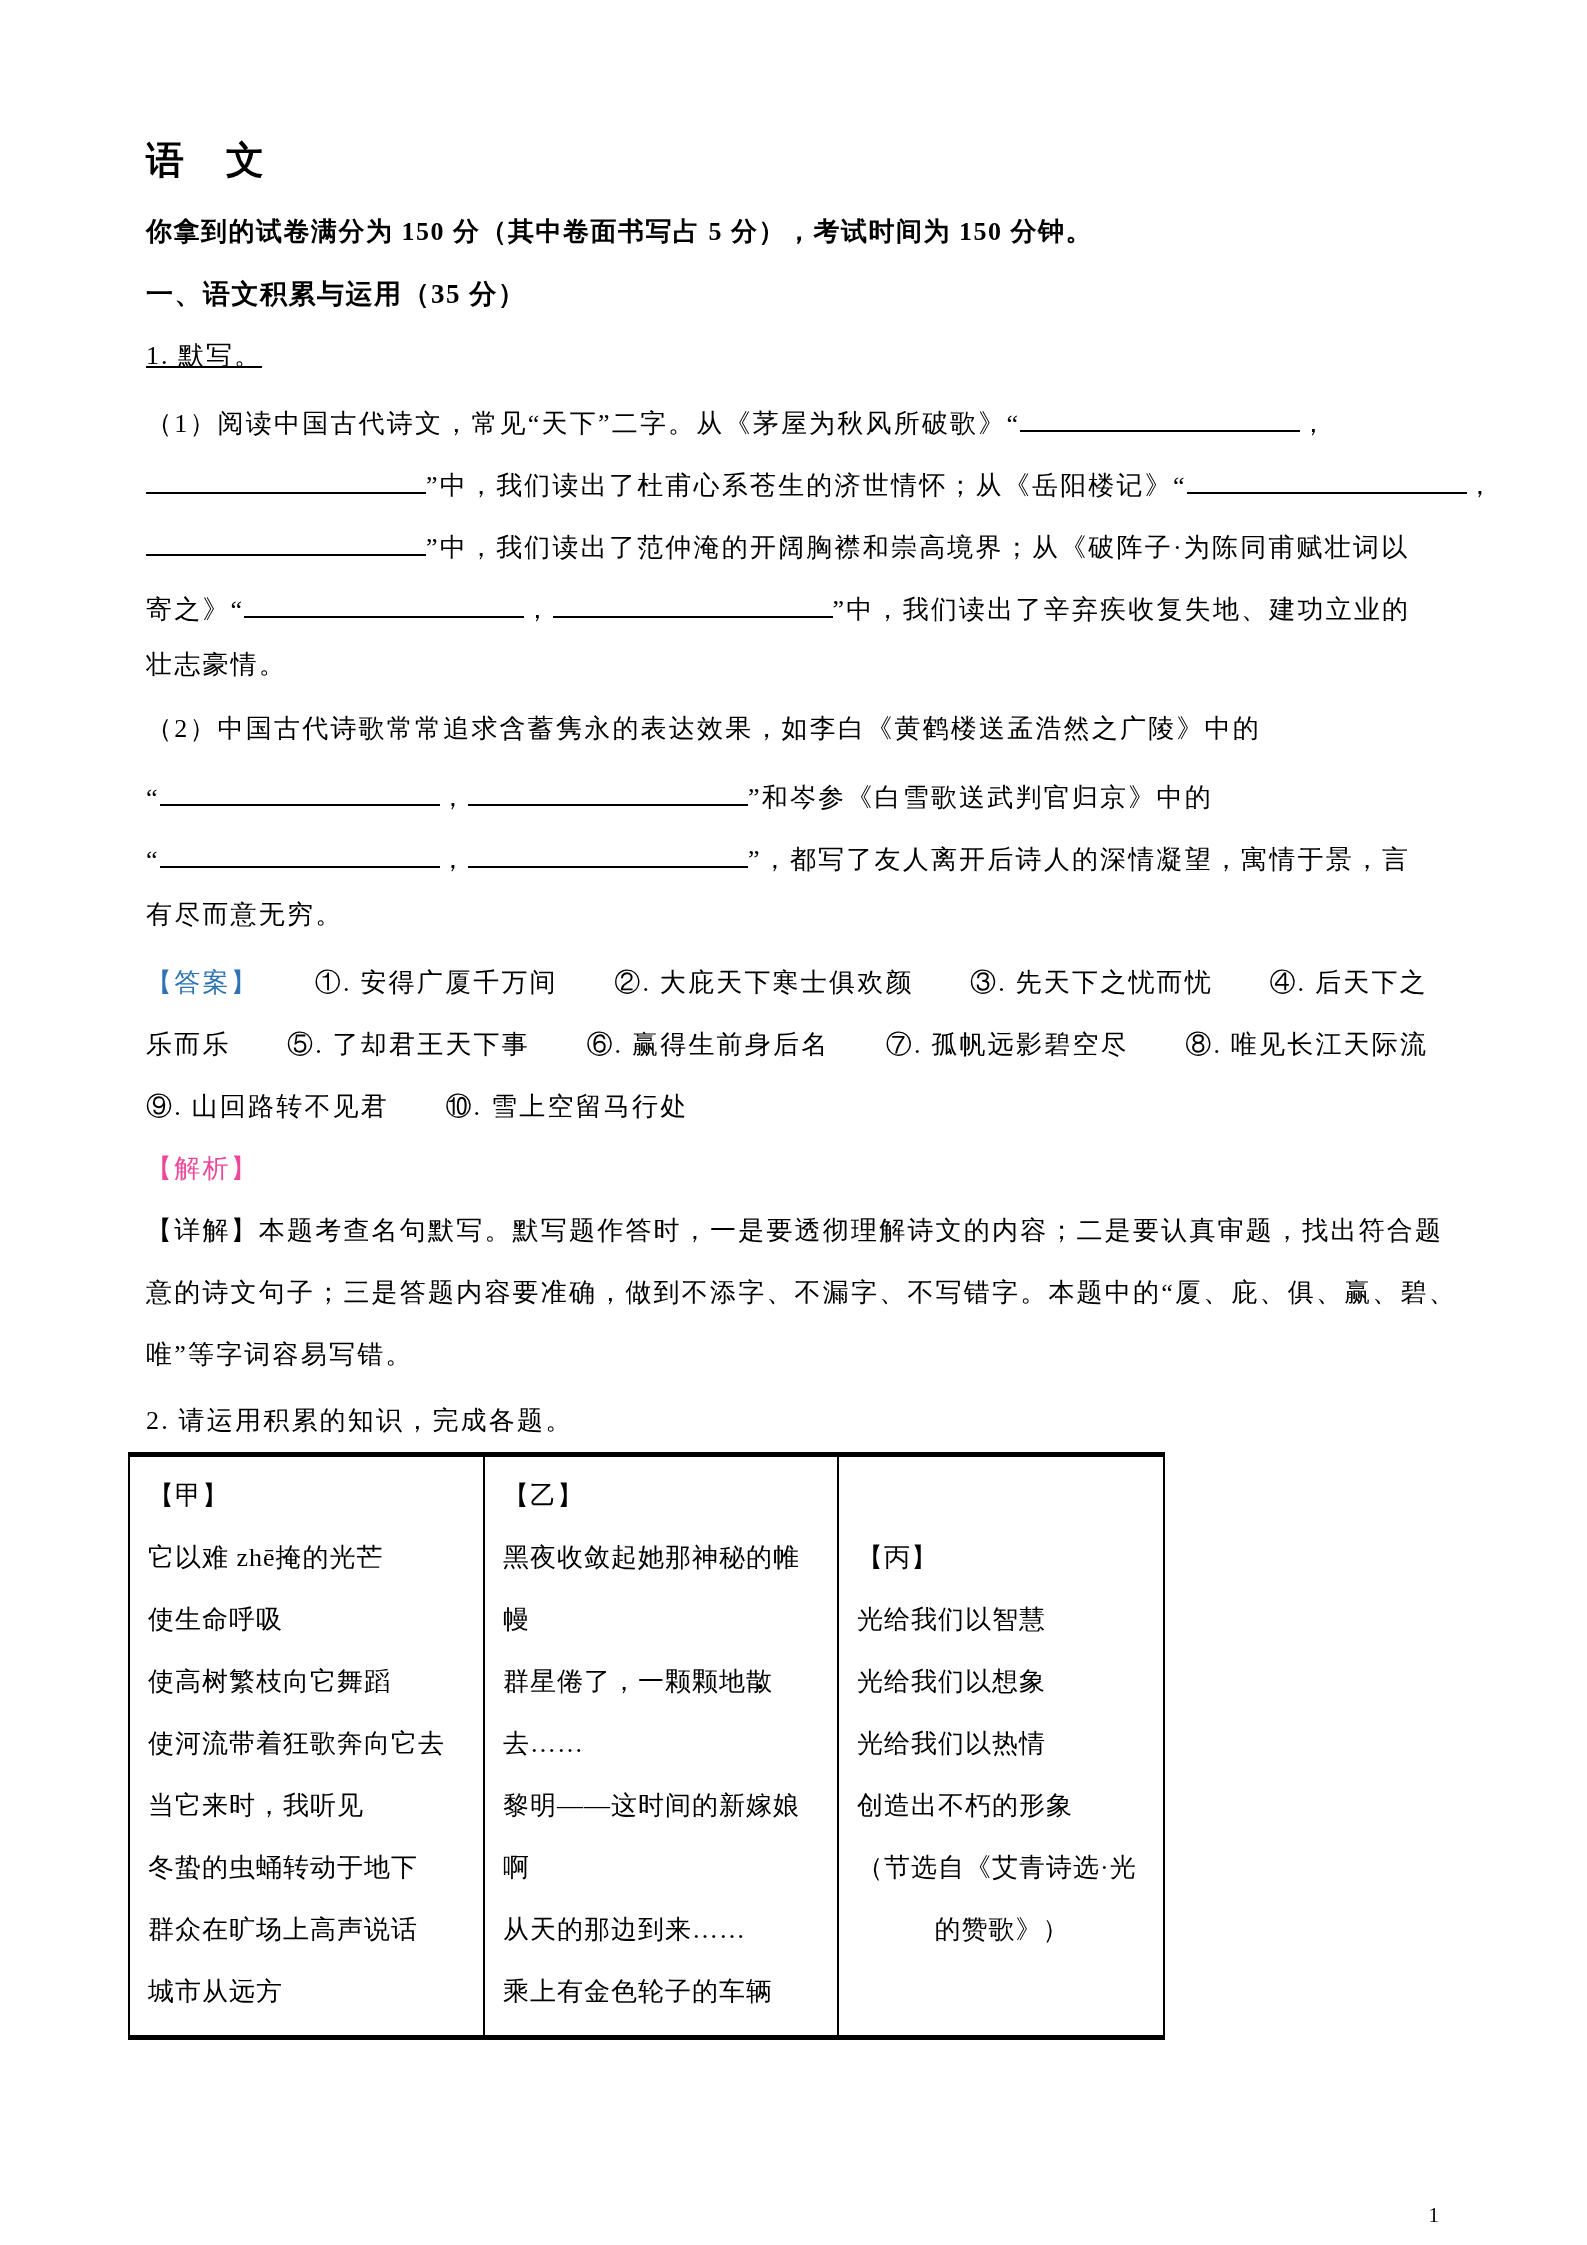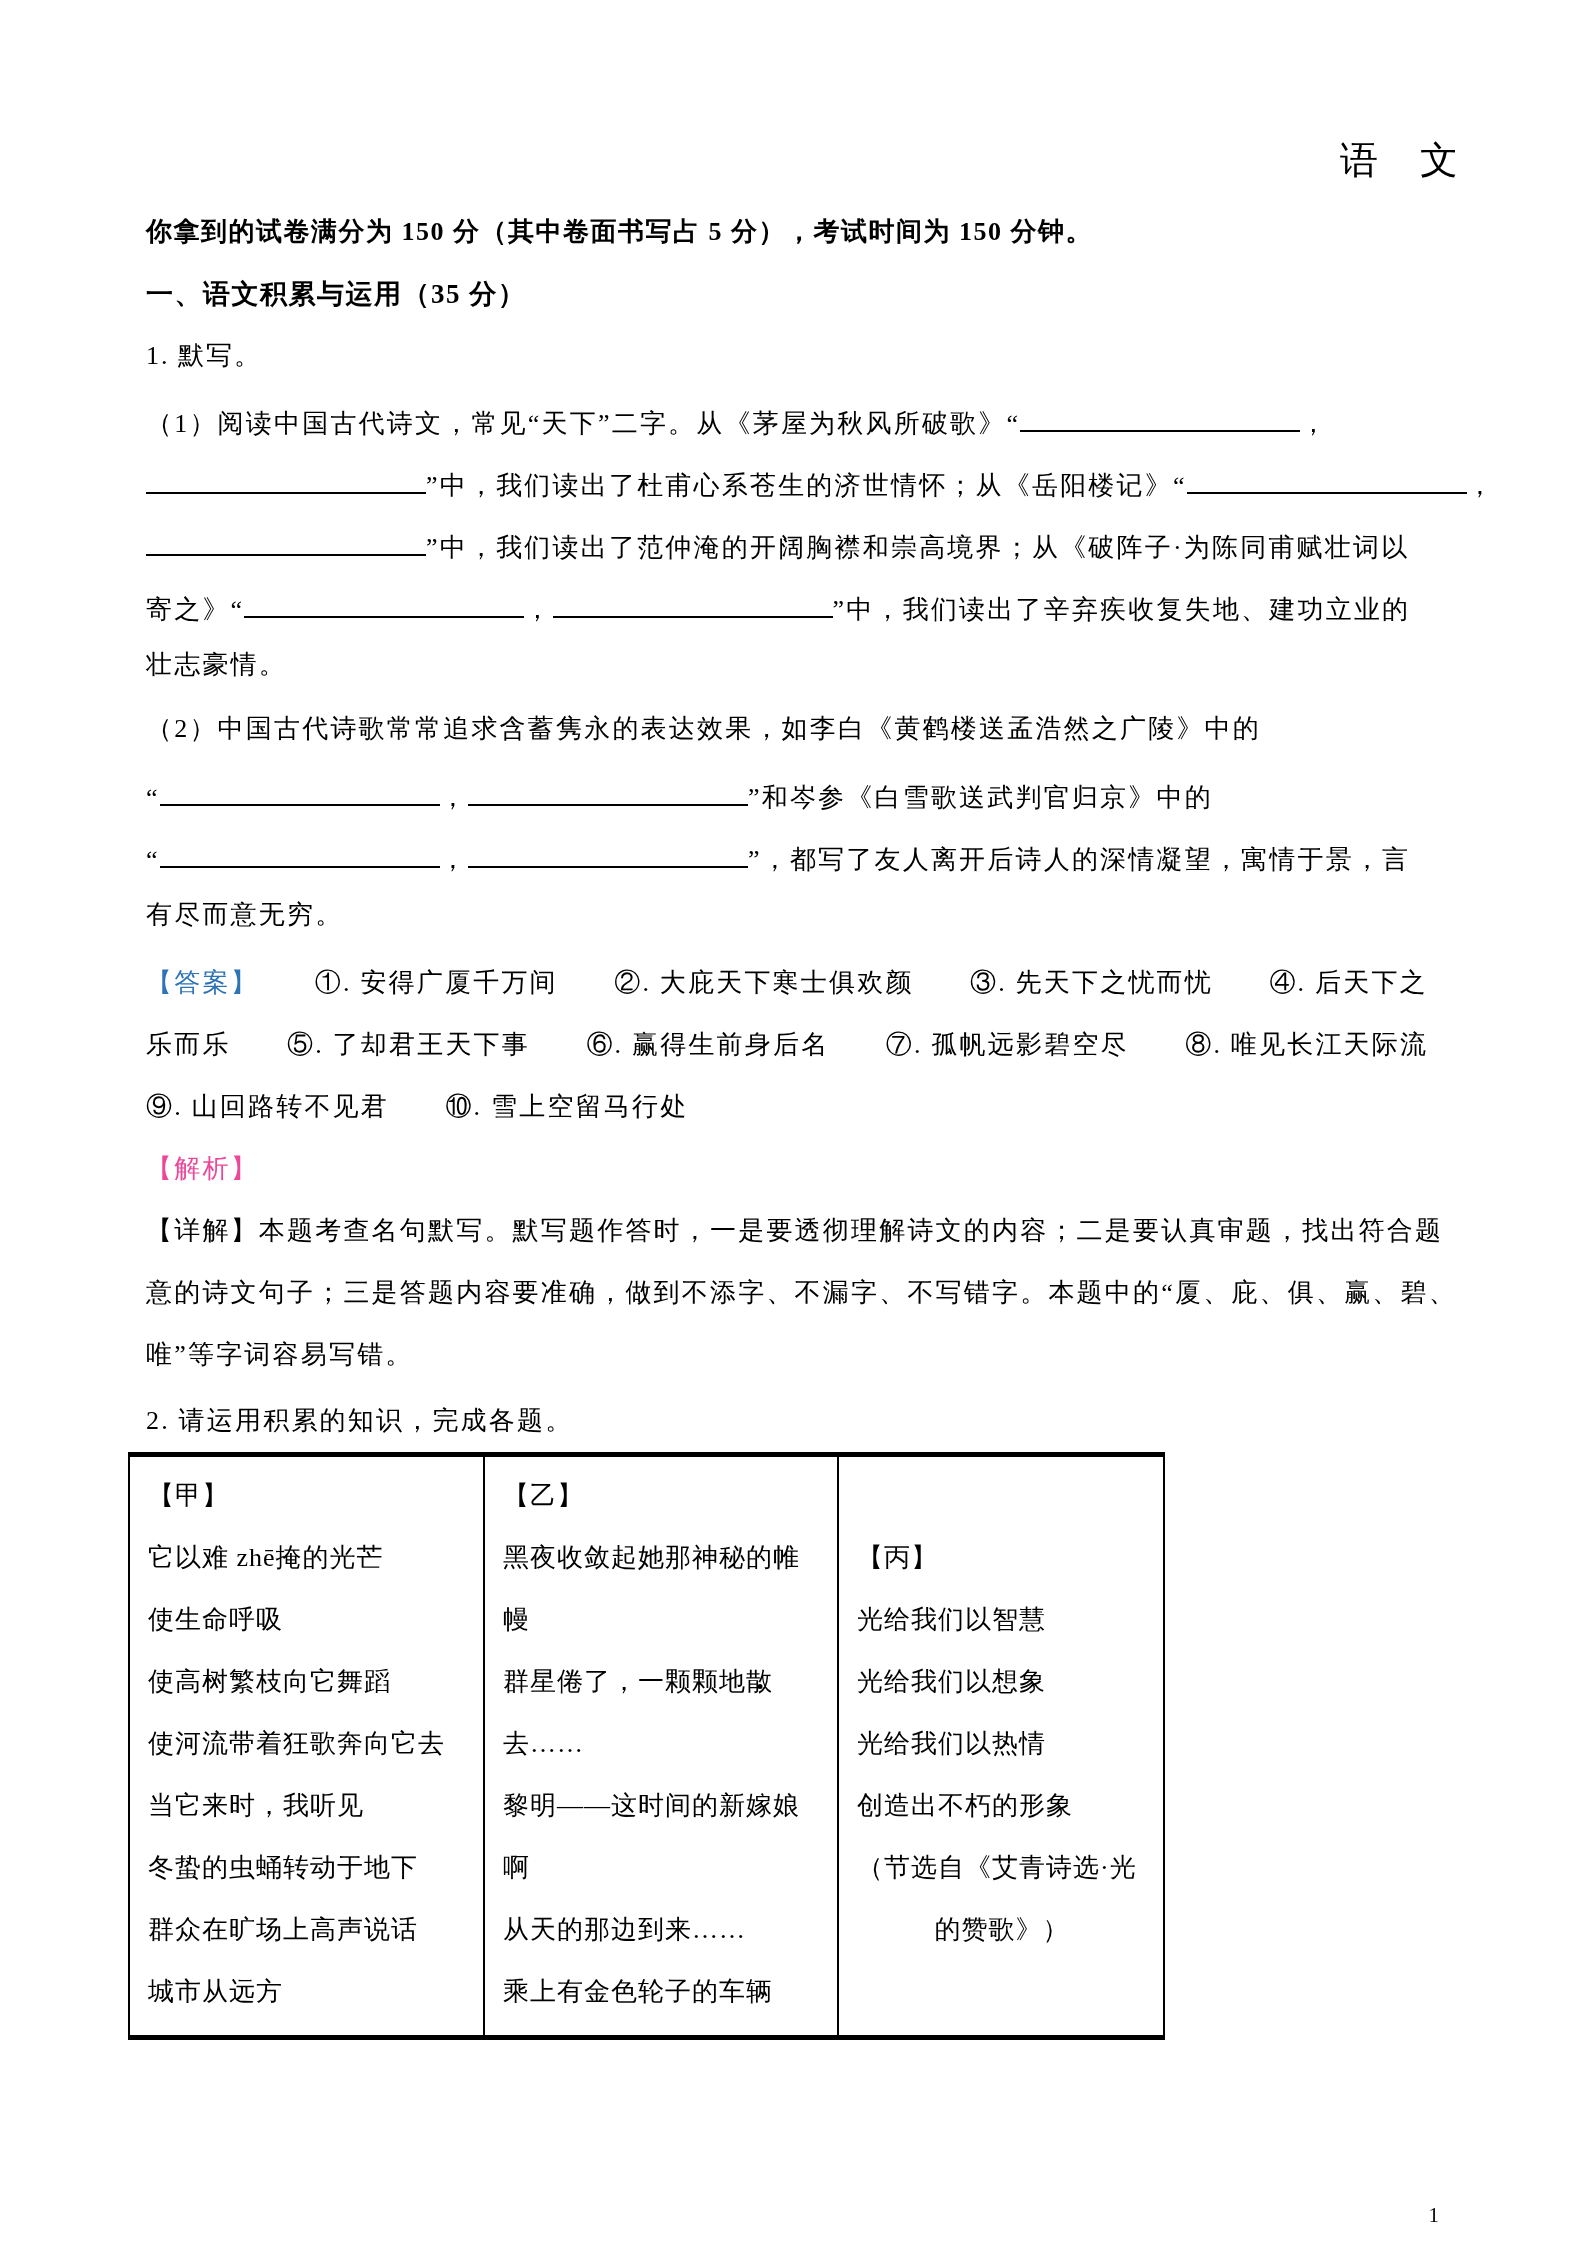--- a/index.html
+++ b/index.html
@@ -8,36 +8,36 @@
     width:1587px; height:2245px;
     background:#ffffff;
     overflow:hidden;
     font-family:"Liberation Serif","DejaVu Serif",serif;
     color:#000;
   }
   .content { padding:0 127px 0 146px; }
 
   .doc-title {
     margin-top:136px; height:48px; line-height:48px;
-    text-align:right; font-size:38px; font-weight:normal;
+    text-align:left; font-size:38px; font-weight:bold;
     letter-spacing:2px;
   }
   .intro {
     margin-top:28px; height:40px; line-height:40px;
     font-size:26px; font-weight:bold; letter-spacing:1.5px;
     white-space:nowrap;
   }
   .section-head {
     margin-top:22px; height:40px; line-height:40px;
     font-size:27px; font-weight:bold; letter-spacing:1.5px;
     white-space:nowrap;
   }
   .q-label {
     margin-top:22px; height:40px; line-height:40px;
-    font-size:26px; letter-spacing:2px; white-space:nowrap;
+    font-size:26px; letter-spacing:2px; white-space:nowrap;text-decoration:underline;
   }
   .para1 { margin-top:10px; }
   .para2 { margin-top:2px; }
   .ans-block { margin-top:6px; }
   .q2-label-wrap { margin-top:4px; }
 
   .line {
     height:62px; line-height:62px;
     font-size:26px; letter-spacing:2.2px;
     white-space:nowrap;

